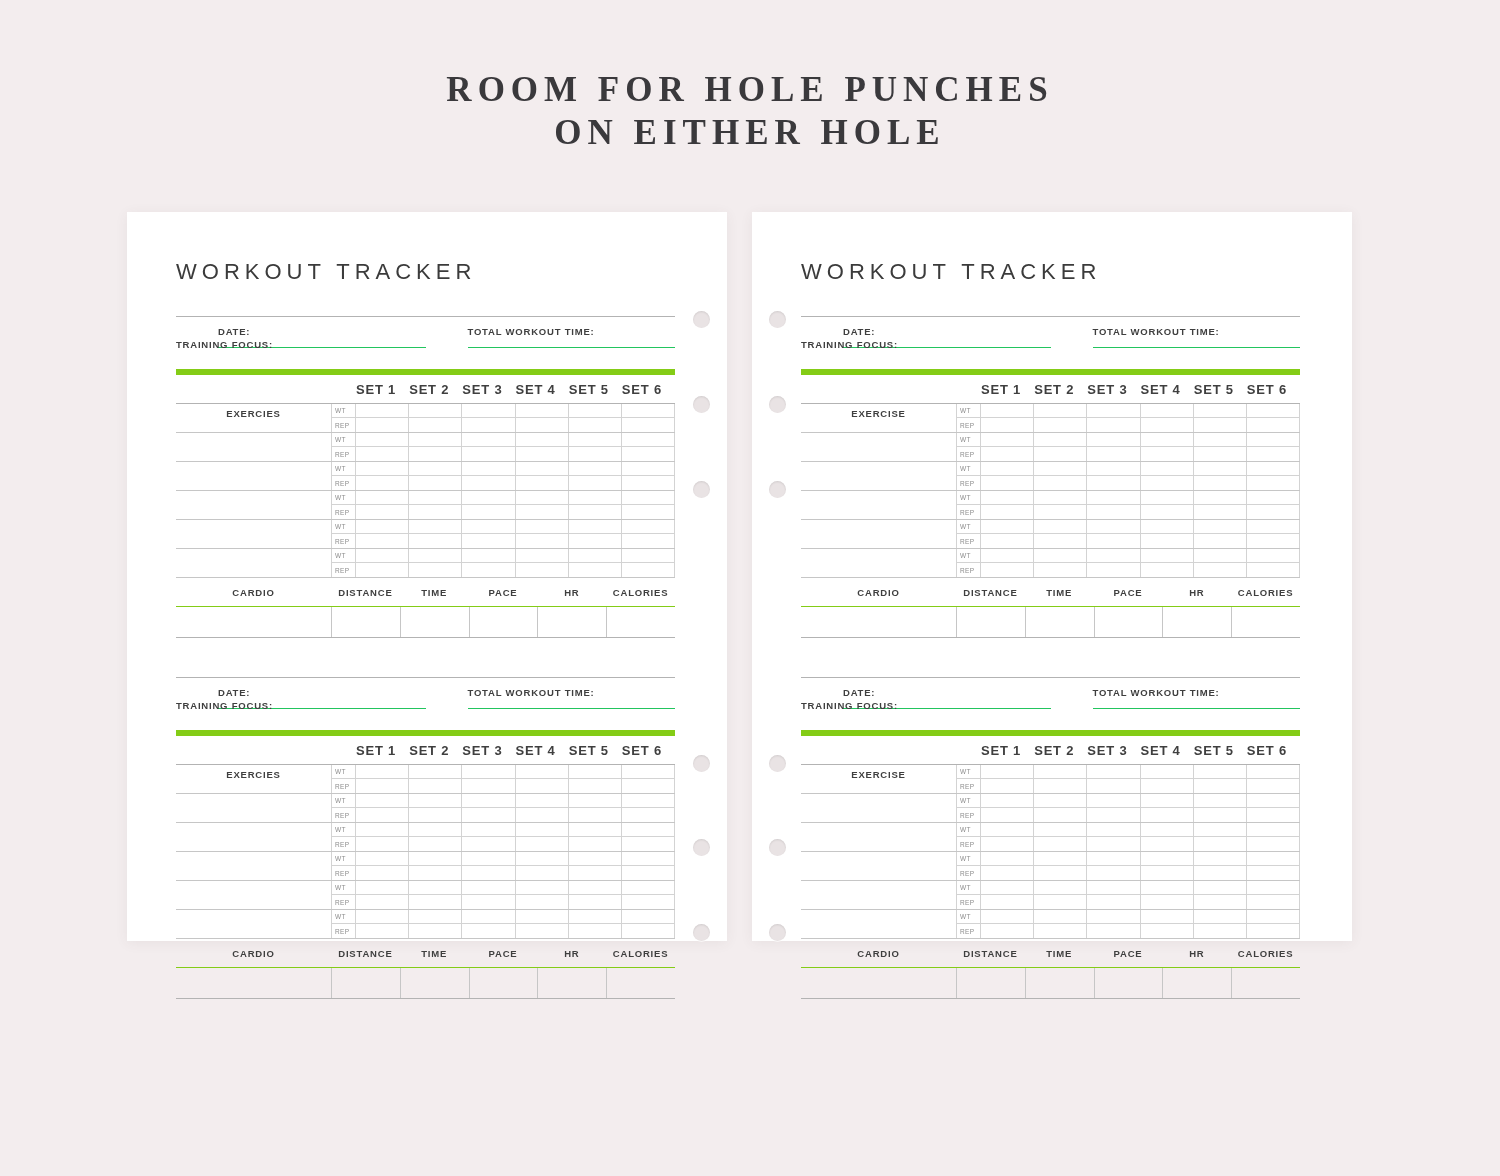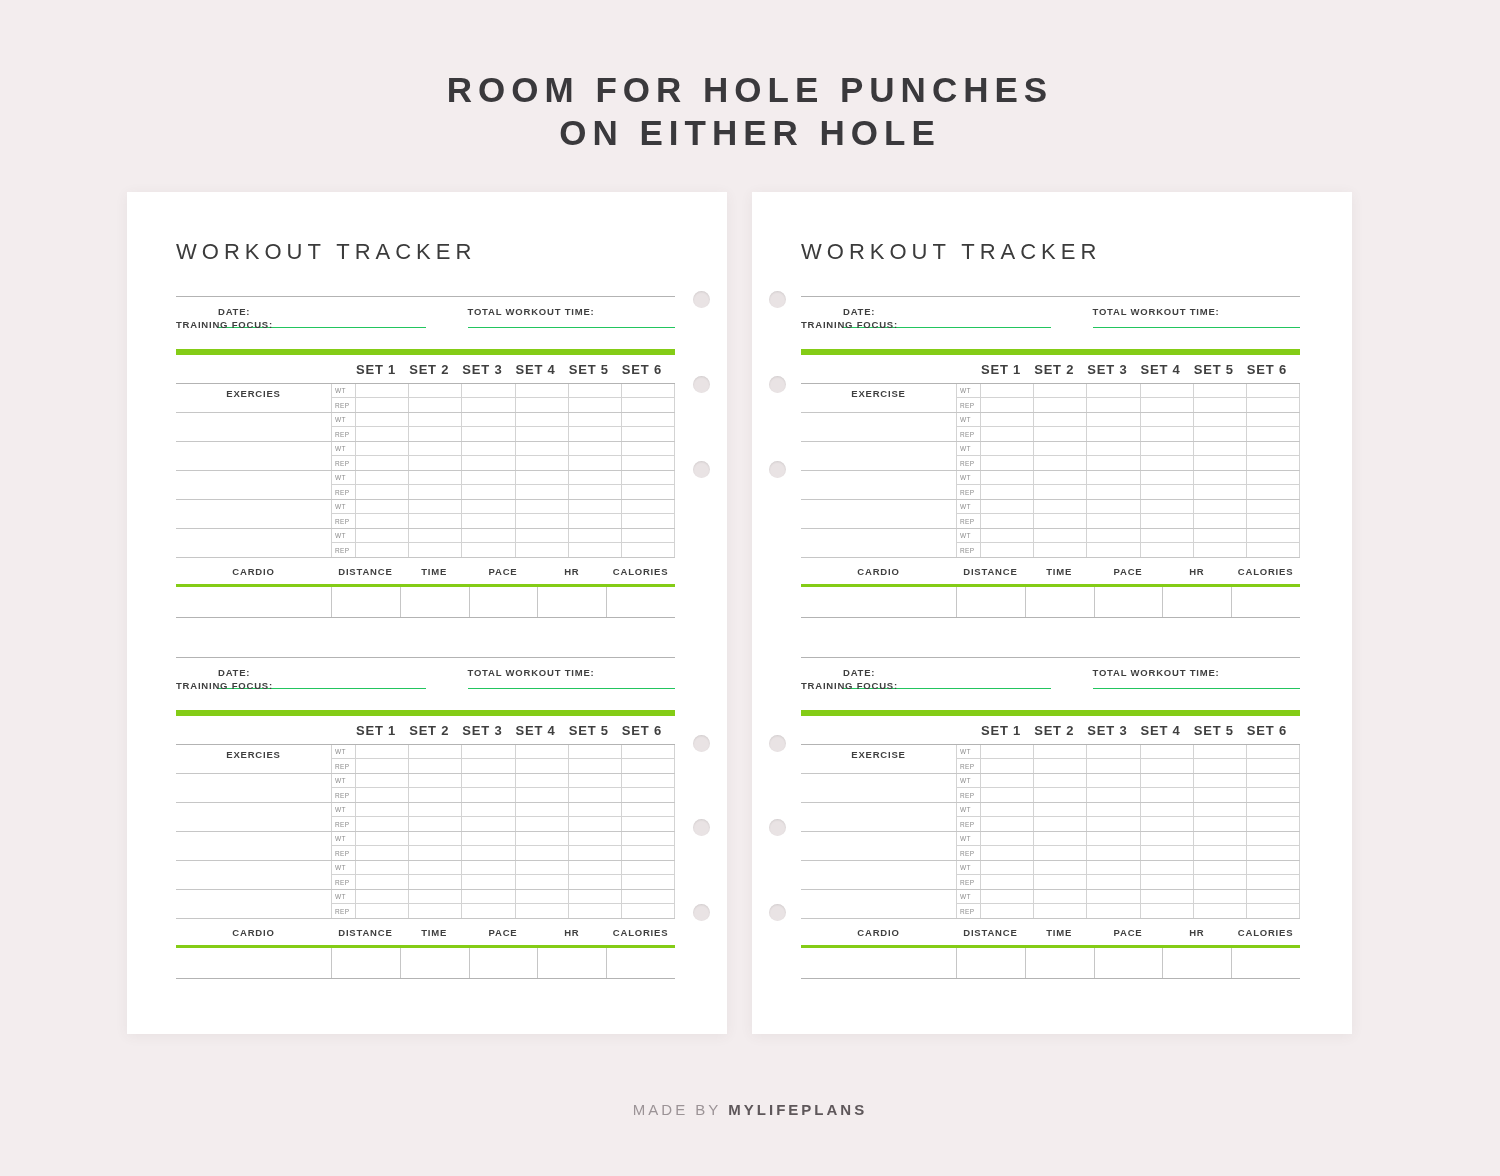--- a/index.html
+++ b/index.html
@@ -10,26 +10,26 @@
     position:relative;
     overflow:hidden;
   }
   .canvas { position:absolute; inset:0; }
 
   
   .heading {
     position:absolute; top:68px; left:0; width:100%;
     text-align:center;
     font-size:35px; font-weight:700; letter-spacing:6px;
-    line-height:43px; color:#3a393c;
+    line-height:43px; color:#3a393c;font-family:Liberation Serif, serif;
   }
 
   
   .page {
-    position:absolute; top:192px; width:600px; height:842px;
+    position:absolute; top:212px; width:600px; height:729px;
     background:#ffffff;
     box-shadow:0 2px 12px rgba(90,70,75,0.07);
     padding:46px 52px 44px 49px;
   }
   .page-left  { left:127px; }
   .page-right { left:752px; }
 
   .tracker-title {
     font-size:22px; font-weight:500; letter-spacing:5px;
     color:#3b3b3b; line-height:28px; margin-bottom:30px;
@@ -73,21 +73,21 @@
   .sub.wt   { border-bottom:1px solid #d3d3d3; }
   .sub-label {
     width:25px; border-left:1px solid #d3d3d3; border-right:1px solid #d3d3d3;
     font-size:6.5px; letter-spacing:0.4px; color:#8d8d8d;
     display:flex; align-items:center; padding-left:3px;
   }
   .set-cell { flex:1; border-right:1px solid #d3d3d3; }
 
   .cardio-header {
     height:29px; display:flex; align-items:center;
-    border-bottom:3px solid #84cc16;
+    border-bottom:1px solid #84cc16;
   }
   .ch       { flex:1; text-align:center; }
   .ch.first { flex:none; width:155px; }
 
   .cardio-row { height:31px; display:flex; border-bottom:1px solid #b3b3b3; }
   .cc         { flex:1; border-left:1px solid #c6c6c6; }
   .cc.first   { flex:none; width:155px; border-left:none; }
 
   
   .holes { position:absolute; inset:0; pointer-events:none; }
@@ -898,17 +898,14 @@
     <div class="holes holes-left">
         <div class="hole" style="top: 99px;"></div>
         <div class="hole" style="top: 184px;"></div>
         <div class="hole" style="top: 269px;"></div>
         <div class="hole" style="top: 543px;"></div>
         <div class="hole" style="top: 627px;"></div>
         <div class="hole" style="top: 712px;"></div>
       </div>
   </div>
 
-  <div class="footer">
-    <span>MADE BY</span><span class="brand">MYLIFEPLANS</span>
-  </div>
 
 </div>
 
 </body></html>

